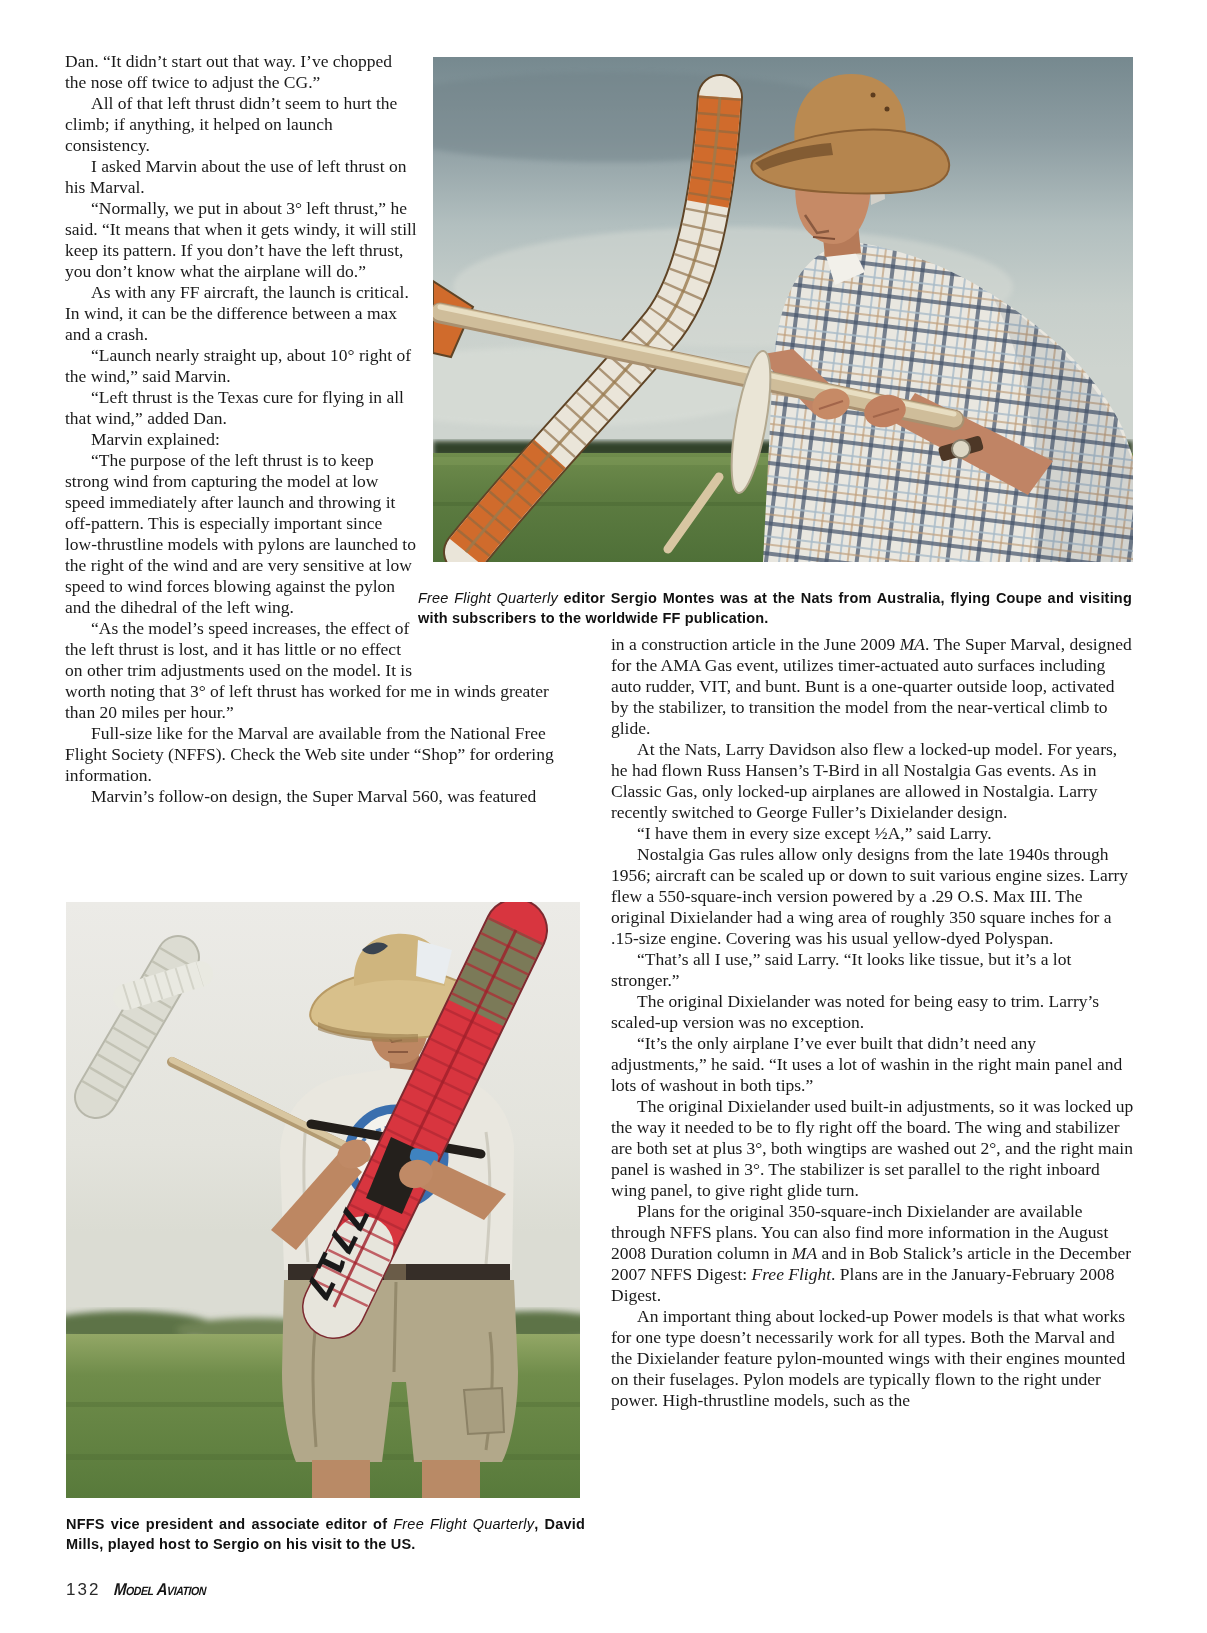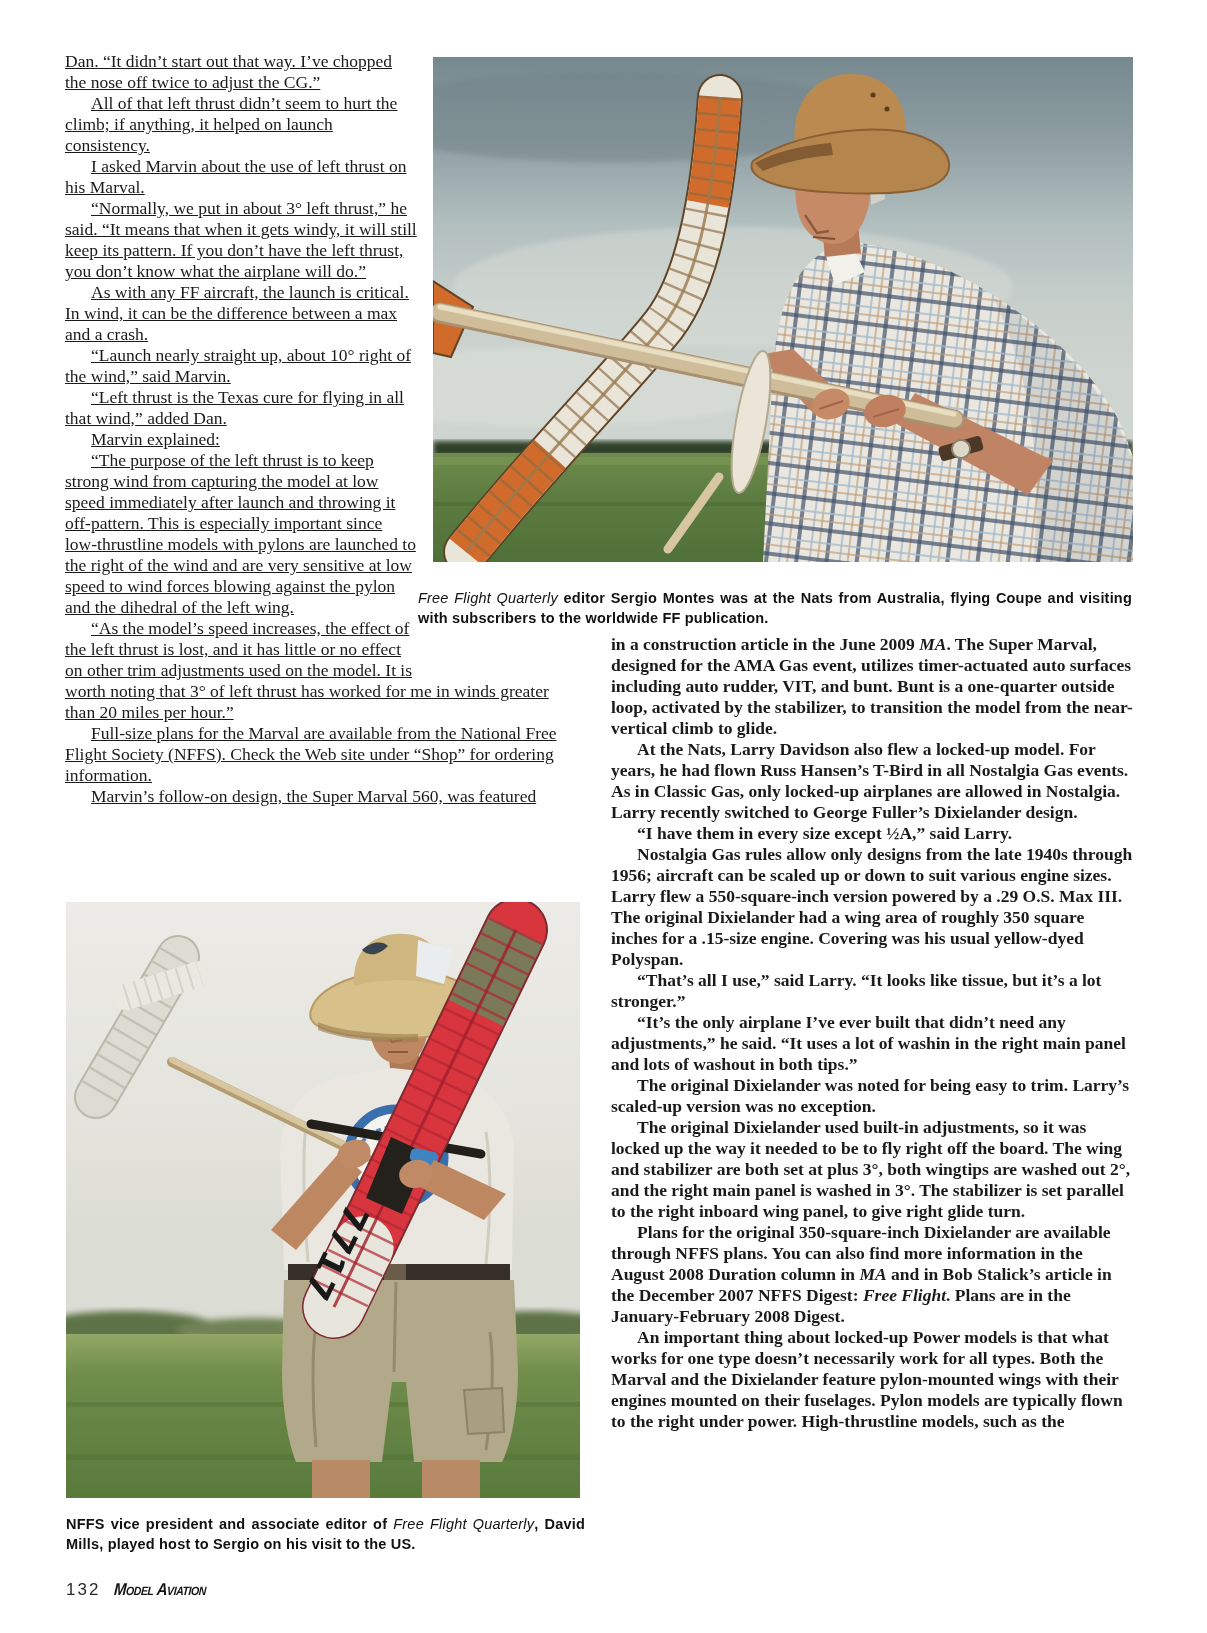--- a/index.html
+++ b/index.html
@@ -3,23 +3,23 @@
 <meta charset="utf-8">
 <style>
   html,body{margin:0;padding:0;background:#ffffff;}
   .page{position:relative;width:1207px;height:1633px;background:#fff;overflow:hidden;
         font-family:"Liberation Serif", serif;color:var(--body-text,#1a1a1a);}
   
   .body-text{font-size:17.5px;line-height:21px;text-align:left;}
   .body-text p{margin:0;}
   .body-text p.ind{text-indent:26px;}
   .body-text p.sp{}
-  .left-flow{position:absolute;left:65px;top:51px;width:513px;text-decoration:underline;}
+  .left-flow{position:absolute;left:65px;top:51px;width:513px;}
   .photo-spacer{float:right;width:161px;height:610px;}
-  .right-col{position:absolute;left:611px;top:634px;width:524px;font-weight:bold;}
+  .right-col{position:absolute;left:611px;top:634px;width:524px;}
   
   .photo{position:absolute;overflow:hidden;background:#ccc;}
   .photo-top{left:433px;top:57px;width:700px;height:505px;}
   .photo-bottom{left:66px;top:902px;width:514px;height:596px;}
   .photo svg{display:block;}
   
   .caption{position:absolute;font-family:"Liberation Sans", sans-serif;font-size:14.5px;
            line-height:20px;font-weight:bold;color:var(--caption-text,#111);text-align:justify;letter-spacing:.2px;}
   .caption-top{left:418px;top:588px;width:714px;}
   .caption-bottom{left:66px;top:1514px;width:519px;}
@@ -41,21 +41,21 @@
   <p><span>Dan. “It didn’t start out that way. I’ve chopped the nose off twice to adjust the CG.”</span></p>
       <p class="ind"><span>All of that left thrust didn’t seem to hurt the climb; if anything, it helped on launch consistency.</span></p>
       <p class="ind"><span>I asked Marvin about the use of left thrust on his Marval.</span></p>
       <p class="ind"><span>“Normally, we put in about 3° left thrust,” he said. “It means that when it gets windy, it will still keep its pattern. If you don’t have the left thrust, you don’t know what the airplane will do.”</span></p>
       <p class="ind"><span>As with any FF aircraft, the launch is critical. In wind, it can be the difference between a max and a crash.</span></p>
       <p class="ind"><span>“Launch nearly straight up, about 10° right of the wind,” said Marvin.</span></p>
       <p class="ind"><span>“Left thrust is the Texas cure for flying in all that wind,” added Dan.</span></p>
       <p class="ind"><span>Marvin explained:</span></p>
       <p class="ind sp"><span>“The purpose of the left thrust is to keep strong wind from capturing the model at low speed immediately after launch and throwing it off-pattern. This is especially important since low-thrustline models with pylons are launched to the right of the wind and are very sensitive at low speed to wind forces blowing against the pylon and the dihedral of the left wing.</span></p>
       <p class="ind"><span>“As the model’s speed increases, the effect of the left thrust is lost, and it has little or no effect on other trim adjustments used on the model. It is worth noting that 3° of left thrust has worked for me in winds greater than 20 miles per hour.”</span></p>
-      <p class="ind sp"><span>Full-size plans for the Marval are available from the National Free Flight Society (NFFS). Check the Web site under “Shop” for ordering information.</span></p>
+      <p class="ind sp"><span>Full-size like for the Marval are available from the National Free Flight Society (NFFS). Check the Web site under “Shop” for ordering information.</span></p>
       <p class="ind"><span>Marvin’s follow-on design, the Super Marval 560, was featured</span></p>
     </div>
 
   <div class="photo photo-top">
     <svg width="700" height="505" viewBox="0 0 700 505" xmlns="http://www.w3.org/2000/svg">
       <defs>
         <linearGradient id="sky1" x1="0" y1="0" x2="0" y2="1">
           <stop offset="0" stop-color="#76898f"></stop>
             <stop offset=".2" stop-color="#8d9da2"></stop>
           <stop offset=".42" stop-color="#b2bfbf"></stop>
@@ -147,22 +147,22 @@
   </div>
 
   <div class="caption caption-top"><i>Free Flight Quarterly</i><span> editor Sergio Montes was at the Nats from Australia, flying Coupe and visiting with subscribers to the worldwide FF publication.</span></div>
 
   <div class="right-col body-text">
       <p><span>in a construction article in the June 2009 </span><i>MA</i><span>. The Super Marval, designed for the AMA Gas event, utilizes timer-actuated auto surfaces including auto rudder, VIT, and bunt. Bunt is a one-quarter outside loop, activated by the stabilizer, to transition the model from the near-vertical climb to glide.</span></p>
       <p class="ind"><span>At the Nats, Larry Davidson also flew a locked-up model. For years, he had flown Russ Hansen’s T-Bird in all Nostalgia Gas events. As in Classic Gas, only locked-up airplanes are allowed in Nostalgia. Larry recently switched to George Fuller’s Dixielander design.</span></p>
       <p class="ind"><span>“I have them in every size except ½A,” said Larry.</span></p>
       <p class="ind"><span>Nostalgia Gas rules allow only designs from the late 1940s through 1956; aircraft can be scaled up or down to suit various engine sizes. Larry flew a 550-square-inch version powered by a .29 O.S. Max III. The original Dixielander had a wing area of roughly 350 square inches for a .15-size engine. Covering was his usual yellow-dyed Polyspan.</span></p>
       <p class="ind"><span>“That’s all I use,” said Larry. “It looks like tissue, but it’s a lot stronger.”</span></p>
+      <p class="ind"><span>The original Dixielander was noted for being easy to trim. Larry’s scaled-up version was no exception.</span></p>
       <p class="ind"><span>“It’s the only airplane I’ve ever built that didn’t need any adjustments,” he said. “It uses a lot of washin in the right main panel and lots of washout in both tips.”</span></p>
-      <p class="ind"><span>The original Dixielander was noted for being easy to trim. Larry’s scaled-up version was no exception.</span></p>
       <p class="ind"><span>The original Dixielander used built-in adjustments, so it was locked up the way it needed to be to fly right off the board. The wing and stabilizer are both set at plus 3°, both wingtips are washed out 2°, and the right main panel is washed in 3°. The stabilizer is set parallel to the right inboard wing panel, to give right glide turn.</span></p>
       <p class="ind"><span>Plans for the original 350-square-inch Dixielander are available through NFFS plans. You can also find more information in the August 2008 Duration column in </span><i>MA</i><span> and in Bob Stalick’s article in the December 2007 NFFS Digest: </span><i>Free Flight</i><span>. Plans are in the January-February 2008 Digest.</span></p>
       <p class="ind"><span>An important thing about locked-up Power models is that what works for one type doesn’t necessarily work for all types. Both the Marval and the Dixielander feature pylon-mounted wings with their engines mounted on their fuselages. Pylon models are typically flown to the right under power. High-thrustline models, such as the</span></p>
     </div>
 
   <div class="photo photo-bottom">
     <svg width="514" height="596" viewBox="0 0 514 596" xmlns="http://www.w3.org/2000/svg">
       <defs>
         <linearGradient id="sky2" x1="0" y1="0" x2="0" y2="1">
           <stop offset="0" stop-color="#ecebe7"></stop>

